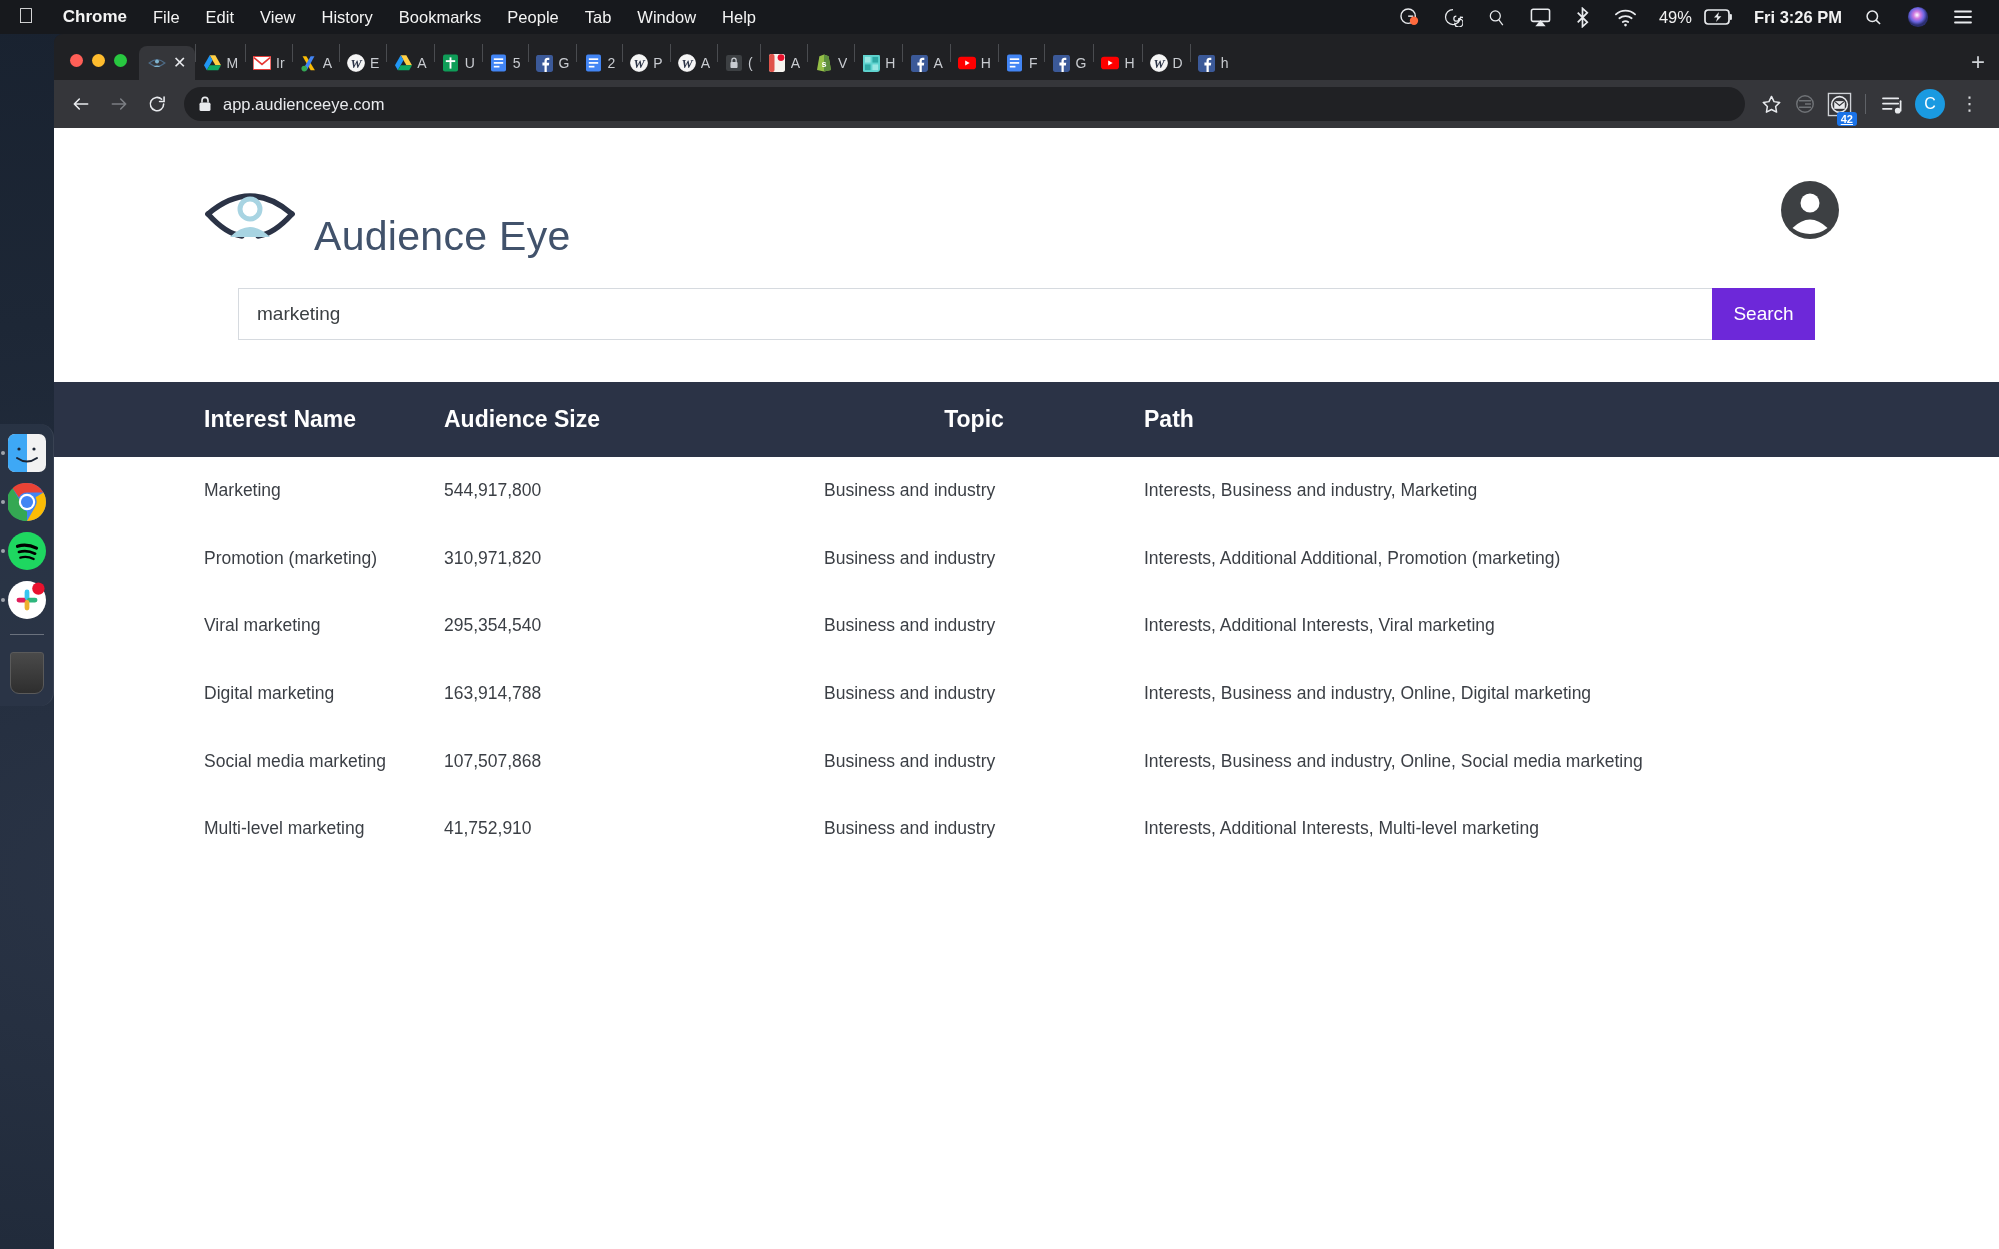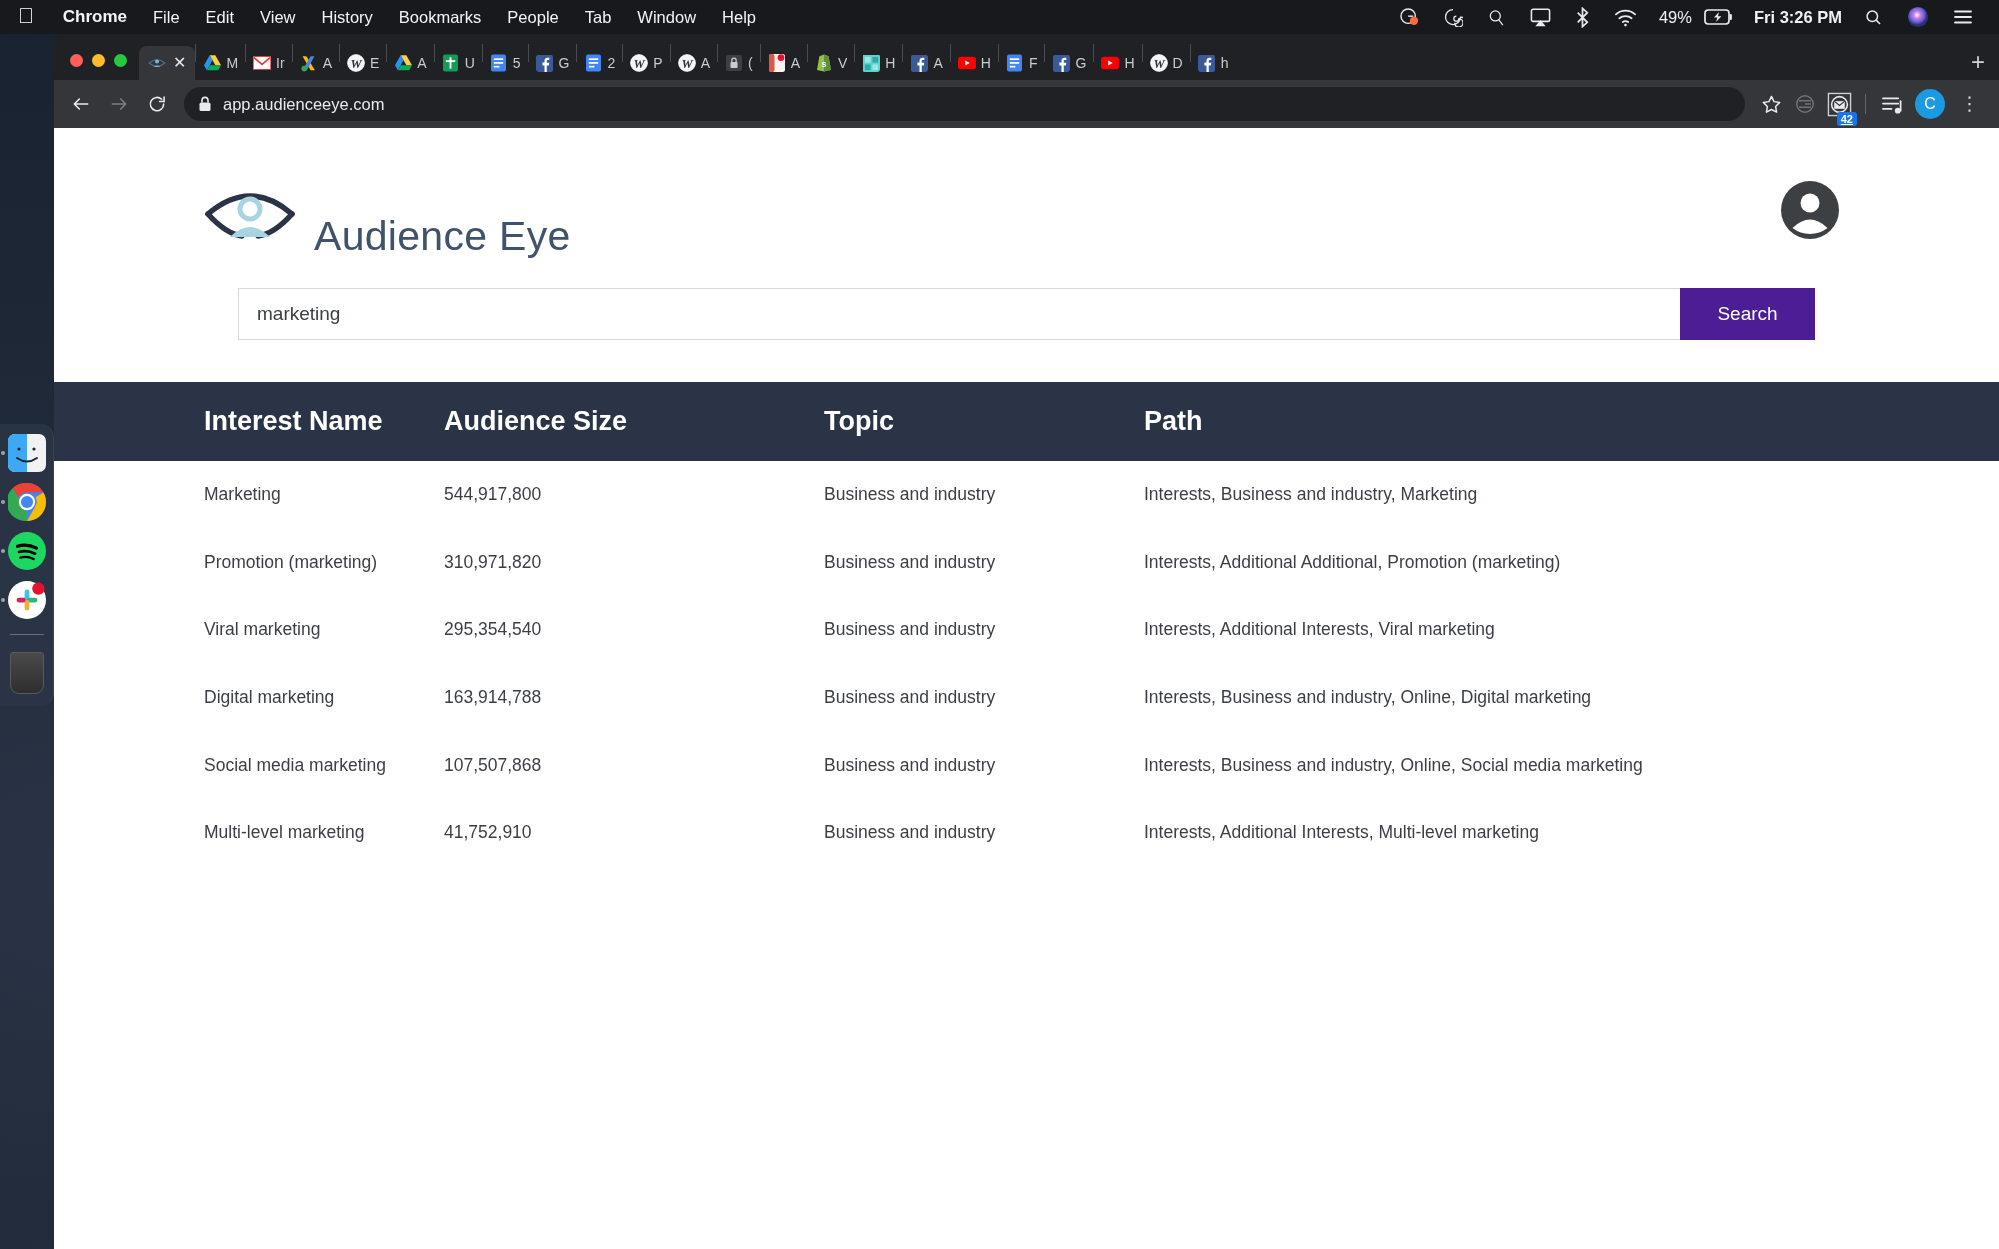--- a/index.html
+++ b/index.html
@@ -165,42 +165,42 @@
   #search-row {
     display: flex; padding: 0 184px 0 184px; margin-top: -8px;
   }
   #search-input {
     flex: 1; height: 52px; border: 1px solid #d6dadf; border-right: none;
     background: #fff; font-size: 19px; color: #3c4043;
     padding: 0 18px; outline: none;
     font-family: "Liberation Sans", sans-serif;
   }
   #search-btn {
-    width: 135px; height: 52px; background: #4c1d95; border: none;
+    width: 103px; height: 52px; background: #6d28d9; border: none;
     color: #fff; font-size: 19px; cursor: pointer;
     font-family: "Liberation Sans", sans-serif;
   }
 
   
   #table-wrap { margin-top: 42px; }
   table { width: 100%; border-collapse: collapse; }
   thead tr { background: #2b3346; }
   thead th {
-    color: #ffffff; font-size: 27px; font-weight: bold;
+    color: #ffffff; font-size: 23px; font-weight: bold;
     text-align: left; padding: 24px 10px; margin-top: 28px;
   }
   thead th:first-child { padding-left: 150px; }
   tbody td {
     font-size: 17.5px; color: #3b3f45; padding: 22px 10px;
     vertical-align: middle; line-height: 1.35;
   }
   tbody td:first-child { padding-left: 150px; }
   .col-name { width: 380px; }
   .col-size { width: 380px; }
-  .col-topic { width: 320px; }
+  .col-topic { width: 320px; text-align: center; }
   .col-path  { width: auto; }
   .c-topic, .c-path { max-width: 300px; }
   .c-path { max-width: 330px; }
 </style>
 </head>
 <body>
 
 <div id="desktop"></div>
 
 <div id="dock">

